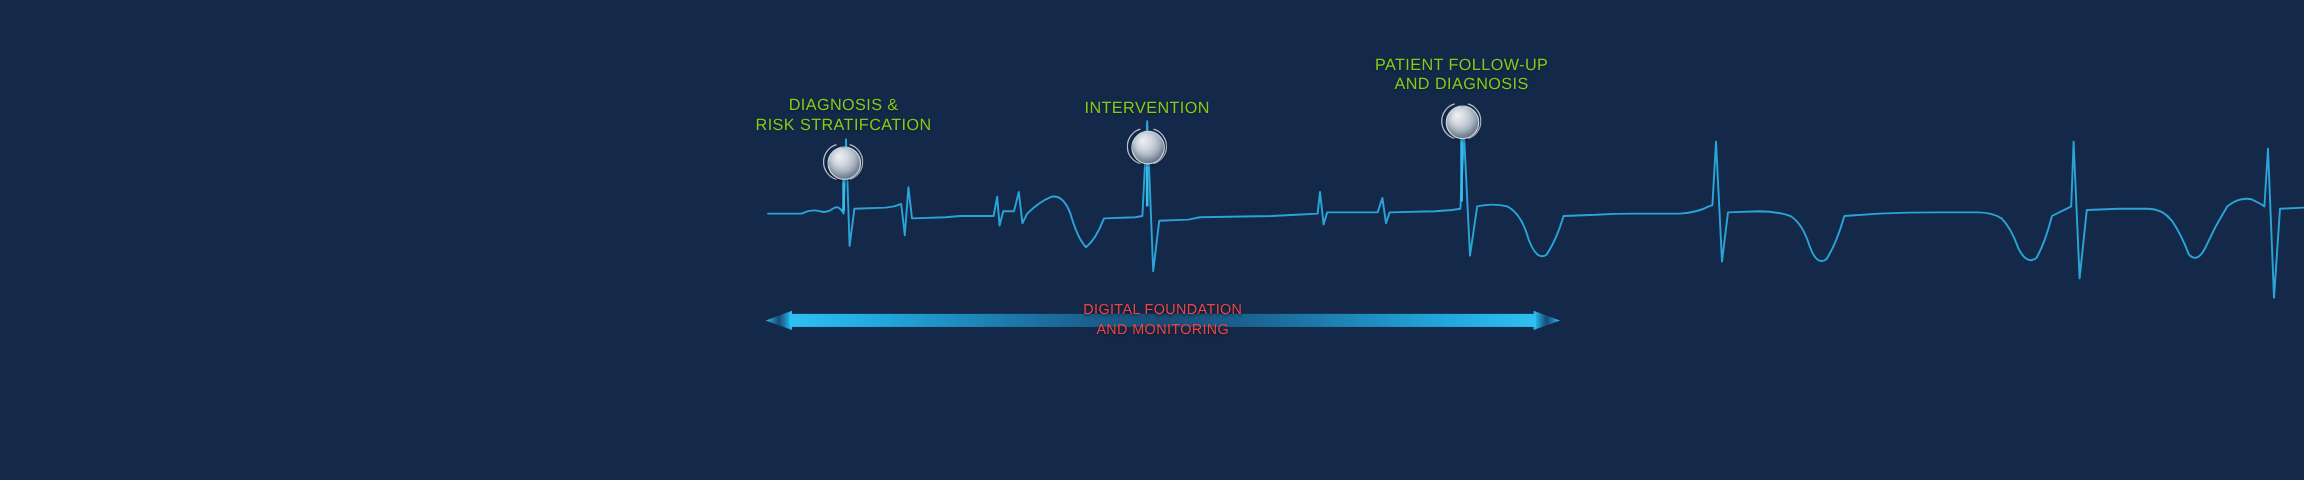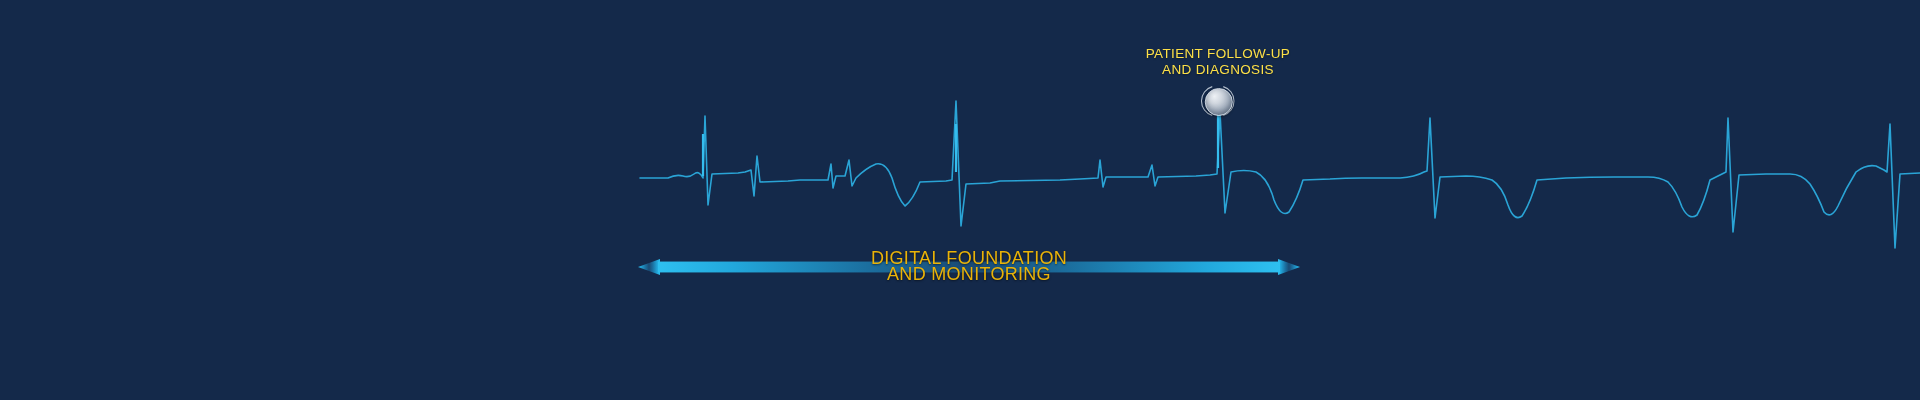--- a/index.html
+++ b/index.html
@@ -28,21 +28,21 @@
   }
 
   
   .milestone {
     position: absolute;
     transform: translateX(-50%);
     text-align: center;
     white-space: nowrap;
   }
   .milestone-label {
-    color: #fde047;
+    color: #84cc16;
     font-size: 13.5px;
     line-height: 15.5px;
     letter-spacing: 0.35px;
     font-weight: 400;
     text-shadow: 0 1px 2px rgba(0,0,0,0.35);
   }
   .milestone-label .ln {
     display: block;
   }
   .marker-wrap {
@@ -81,22 +81,22 @@
   #foundation-bar {
     position: absolute;
     height: 16px;
   }
   .bar-caption {
     position: absolute;
     left: 50%;
     transform: translateX(-50%);
     text-align: center;
     white-space: nowrap;
-    color: #eab308;
-    font-size: 18px;
+    color: #ef4444;
+    font-size: 12px;
     line-height: 16px;
     letter-spacing: 0.3px;
     text-shadow: 0 1px 2px rgba(0,0,0,0.5);
   }
   .bar-caption .ln { display: block; }
 </style>
 </head>
 <body>
 
 <div id="stage" style="width: 1920px; height: 400px; background: rgb(20, 41, 74);">
@@ -104,21 +104,46 @@
   <svg id="ecg-layer" viewBox="0 0 1920 400" preserveAspectRatio="none" aria-hidden="true">
     <path id="ecg-path" fill="none" stroke="#2aa4d6" stroke-width="1.6" stroke-linejoin="round" stroke-linecap="round" d="M 640 178 L 668 178 Q 676 174 683 176 Q 689 178 694 174 Q 699 170 703 178 L 703 178 L 705 116 L 708 205 L 712 174 L 738 173 L 745 172 L 751 170 L 754 196 L 757 156 L 760 182 L 788 181 L 800 180 L 828 180 L 831 164 L 833 188 L 836 176 L 845 176 L 849 160 L 852 186 L 856 178 Q 866 168 876 164 Q 886 162 892 178 Q 898 199 905 206 Q 913 200 920 182 L 946 181 L 952 180 L 956 101 L 961 226 L 966 184 L 990 183 L 1000 181 L 1060 180 L 1080 179 L 1098 178 L 1100 160 L 1103 187 L 1106 177 L 1148 177 L 1152 165 L 1155 186 L 1158 177 L 1196 176 L 1210 175 L 1217 174 L 1220 112 L 1225 213 L 1231 172 Q 1244 169 1256 172 Q 1268 178 1274 200 Q 1281 218 1289 212 Q 1297 200 1303 180 L 1330 179 Q 1345 178 1362 178 L 1400 178 Q 1415 177 1424 172 L 1427 171 L 1430 118 L 1435 218 L 1440 177 L 1466 176 Q 1480 176 1492 180 Q 1502 186 1508 205 Q 1514 222 1522 216 Q 1530 204 1537 180 L 1566 178 Q 1590 177 1614 177 L 1648 177 Q 1660 177 1668 182 Q 1676 190 1682 207 Q 1689 221 1697 215 Q 1704 203 1710 180 L 1718 176 L 1722 174 L 1726 172 L 1728 118 L 1733 232 L 1739 175 L 1766 174 L 1790 174 Q 1802 174 1810 184 Q 1818 196 1824 212 Q 1831 220 1838 206 Q 1846 188 1856 172 Q 1866 164 1876 166 L 1884 170 L 1887 172 L 1890 124 L 1895 248 L 1900 174 L 1920 173"></path>
   </svg>
 
   <svg id="stem-layer" style="position:absolute;left:0;top:0;width:1920px;height:400px;" viewBox="0 0 1920 400" preserveAspectRatio="none" aria-hidden="true">
     <line x1="703" y1="134" x2="703" y2="176" stroke="#35bdee" stroke-width="2.2"></line>
     <line x1="956" y1="124" x2="956" y2="172" stroke="#35bdee" stroke-width="2.2"></line>
     <line x1="1218" y1="102" x2="1218" y2="168" stroke="#35bdee" stroke-width="2.2"></line>
   </svg>
 
+  <div class="milestone" style="left:703px; top:80px;">
+    <div class="milestone-label">
+      <span class="ln">DIAGNOSIS &amp;</span>
+      <span class="ln">RISK STRATIFCATION</span>
+    </div>
+    <div class="marker-wrap">
+      <svg class="marker-ring" viewBox="0 0 34 34" aria-hidden="true">
+        <path d="M 11.5 2.6 A 15 15 0 0 0 11.5 31.4" fill="none" stroke="#cfd8e3" stroke-width="1.1" opacity="0.85"></path>
+        <path d="M 22.5 2.6 A 15 15 0 0 1 22.5 31.4" fill="none" stroke="#cfd8e3" stroke-width="1.1" opacity="0.85"></path>
+      </svg>
+      <div class="marker-orb"></div>
+    </div>
+  </div>
 
+  <div class="milestone" style="left:956px; top:82px;">
+    <div class="milestone-label">
+      <span class="ln">INTERVENTION</span>
+    </div>
+    <div class="marker-wrap">
+      <svg class="marker-ring" viewBox="0 0 34 34" aria-hidden="true">
+        <path d="M 11.5 2.6 A 15 15 0 0 0 11.5 31.4" fill="none" stroke="#cfd8e3" stroke-width="1.1" opacity="0.85"></path>
+        <path d="M 22.5 2.6 A 15 15 0 0 1 22.5 31.4" fill="none" stroke="#cfd8e3" stroke-width="1.1" opacity="0.85"></path>
+      </svg>
+      <div class="marker-orb"></div>
+    </div>
+  </div>
 
   <div class="milestone" style="left:1218px; top:46px;">
     <div class="milestone-label">
       <span class="ln">PATIENT FOLLOW-UP</span>
       <span class="ln">AND DIAGNOSIS</span>
     </div>
     <div class="marker-wrap">
       <svg class="marker-ring" viewBox="0 0 34 34" aria-hidden="true">
         <path d="M 11.5 2.6 A 15 15 0 0 0 11.5 31.4" fill="none" stroke="#cfd8e3" stroke-width="1.1" opacity="0.85"></path>
         <path d="M 22.5 2.6 A 15 15 0 0 1 22.5 31.4" fill="none" stroke="#cfd8e3" stroke-width="1.1" opacity="0.85"></path>

